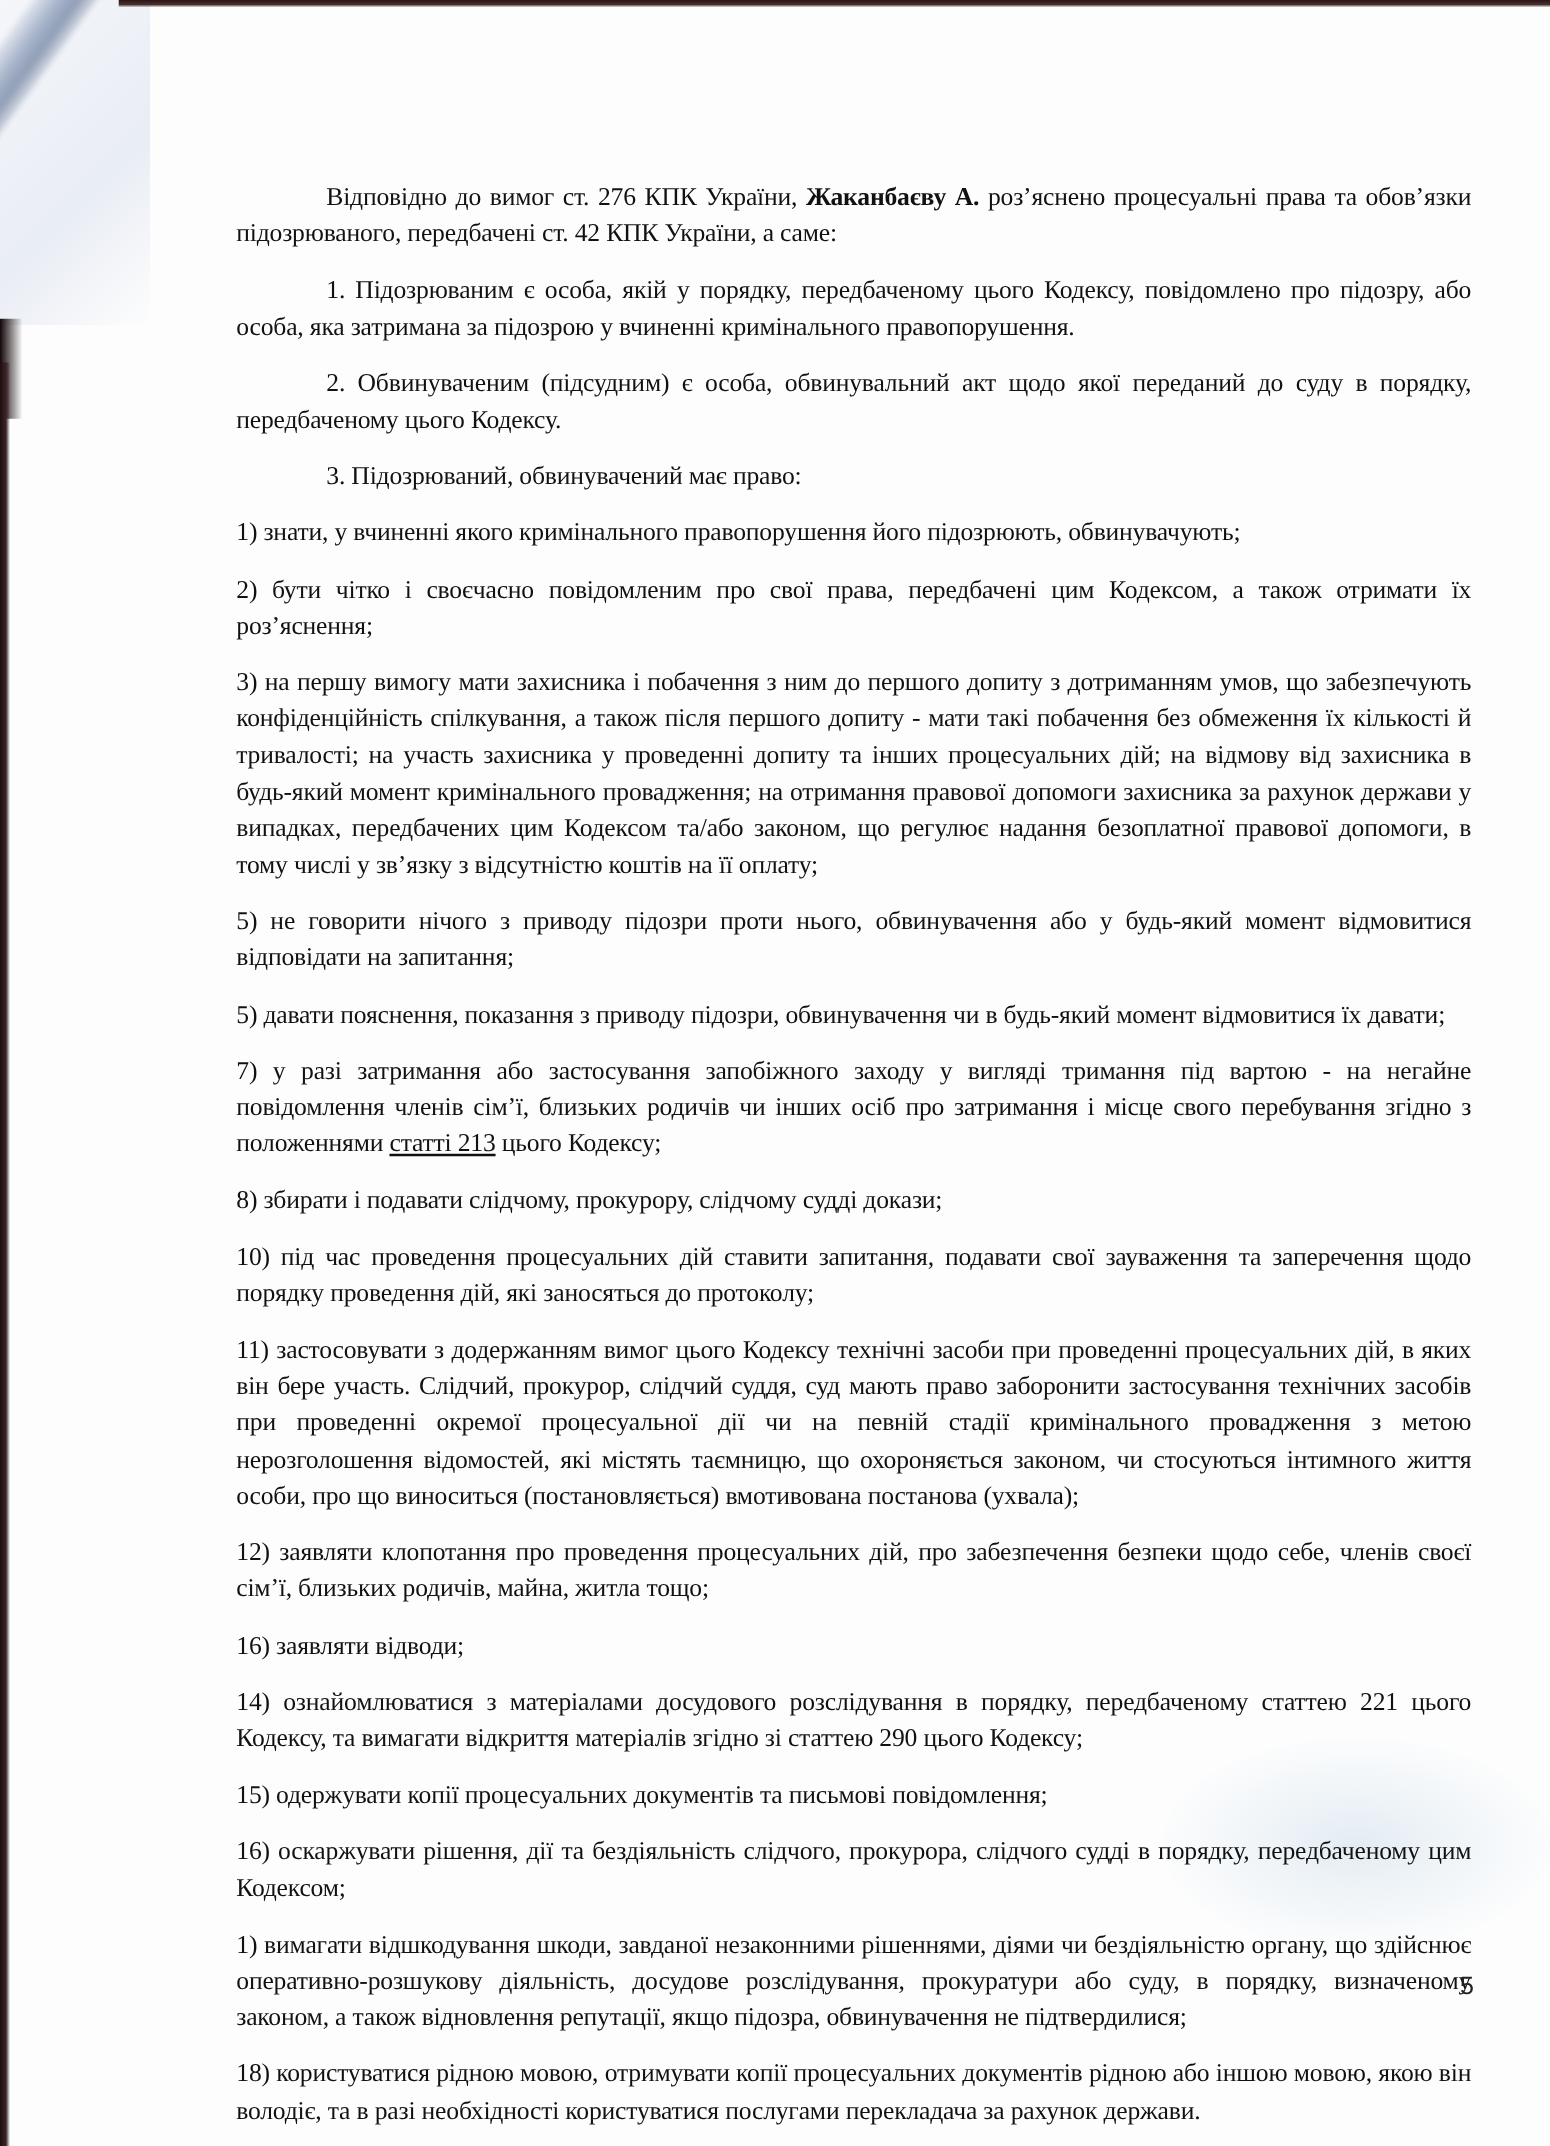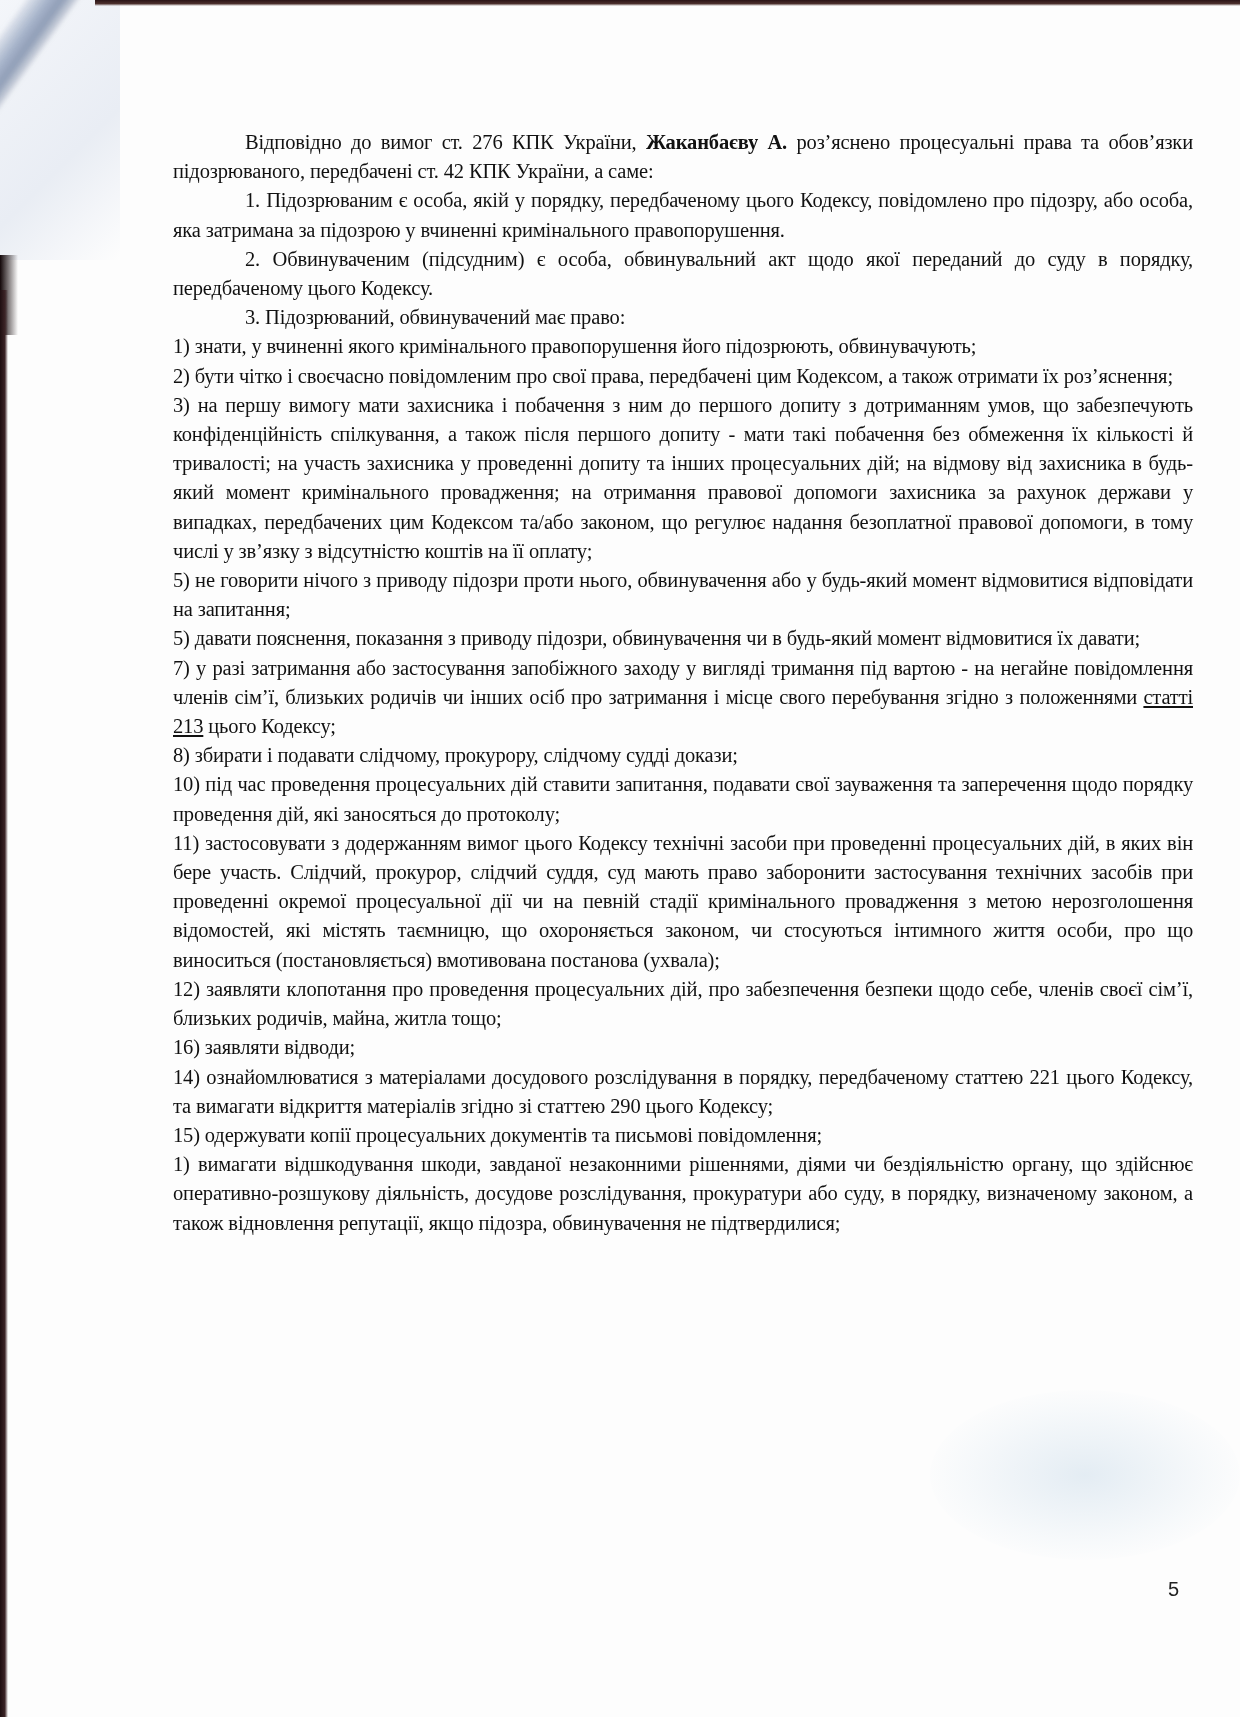--- a/index.html
+++ b/index.html
@@ -65,21 +65,21 @@
     top: 128px;
     width: 1020px;
     font-family: "Liberation Serif", serif;
     font-size: 20.5px;
     line-height: 29.2px;
     color: #111111;
     text-align: justify;
     letter-spacing: -0.15px;
   }
   .content p {
-    margin: 0;
+    margin: 16px;
   }
   .indent {
     text-indent: 72px;
   }
   .intro-name {
     font-weight: bold;
   }
   .link-ref {
     text-decoration: underline;
     color: #111111;
@@ -119,17 +119,19 @@
 
     <p><span>7) у разі затримання або застосування запобіжного заходу у вигляді тримання під вартою - на негайне повідомлення членів сім’ї, близьких родичів чи інших осіб про затримання і місце свого перебування згідно з положеннями </span><span class="link-ref">статті 213</span><span> цього Кодексу;</span></p>
 
     <p>8) збирати і подавати слідчому, прокурору, слідчому судді докази;</p>
     <p>10) під час проведення процесуальних дій ставити запитання, подавати свої зауваження та заперечення щодо порядку проведення дій, які заносяться до протоколу;</p>
     <p>11) застосовувати з додержанням вимог цього Кодексу технічні засоби при проведенні процесуальних дій, в яких він бере участь. Слідчий, прокурор, слідчий суддя, суд мають право заборонити застосування технічних засобів при проведенні окремої процесуальної дії чи на певній стадії кримінального провадження з метою нерозголошення відомостей, які містять таємницю, що охороняється законом, чи стосуються інтимного життя особи, про що виноситься (постановляється) вмотивована постанова (ухвала);</p>
     <p>12) заявляти клопотання про проведення процесуальних дій, про забезпечення безпеки щодо себе, членів своєї сім’ї, близьких родичів, майна, житла тощо;</p>
     <p>16) заявляти відводи;</p>
     <p>14) ознайомлюватися з матеріалами досудового розслідування в порядку, передбаченому статтею 221 цього Кодексу, та вимагати відкриття матеріалів згідно зі статтею 290 цього Кодексу;</p>
     <p>15) одержувати копії процесуальних документів та письмові повідомлення;</p>
+    <p>16) оскаржувати рішення, дії та бездіяльність слідчого, прокурора, слідчого судді в порядку, передбаченому цим Кодексом;</p>
     <p>1) вимагати відшкодування шкоди, завданої незаконними рішеннями, діями чи бездіяльністю органу, що здійснює оперативно-розшукову діяльність, досудове розслідування, прокуратури або суду, в порядку, визначеному законом, а також відновлення репутації, якщо підозра, обвинувачення не підтвердилися;</p>
+    <p>18) користуватися рідною мовою, отримувати копії процесуальних документів рідною або іншою мовою, якою він володіє, та в разі необхідності користуватися послугами перекладача за рахунок держави.</p>
   </div>
 
   <div class="page-number">5</div>
 </div>
 
 </body></html>

